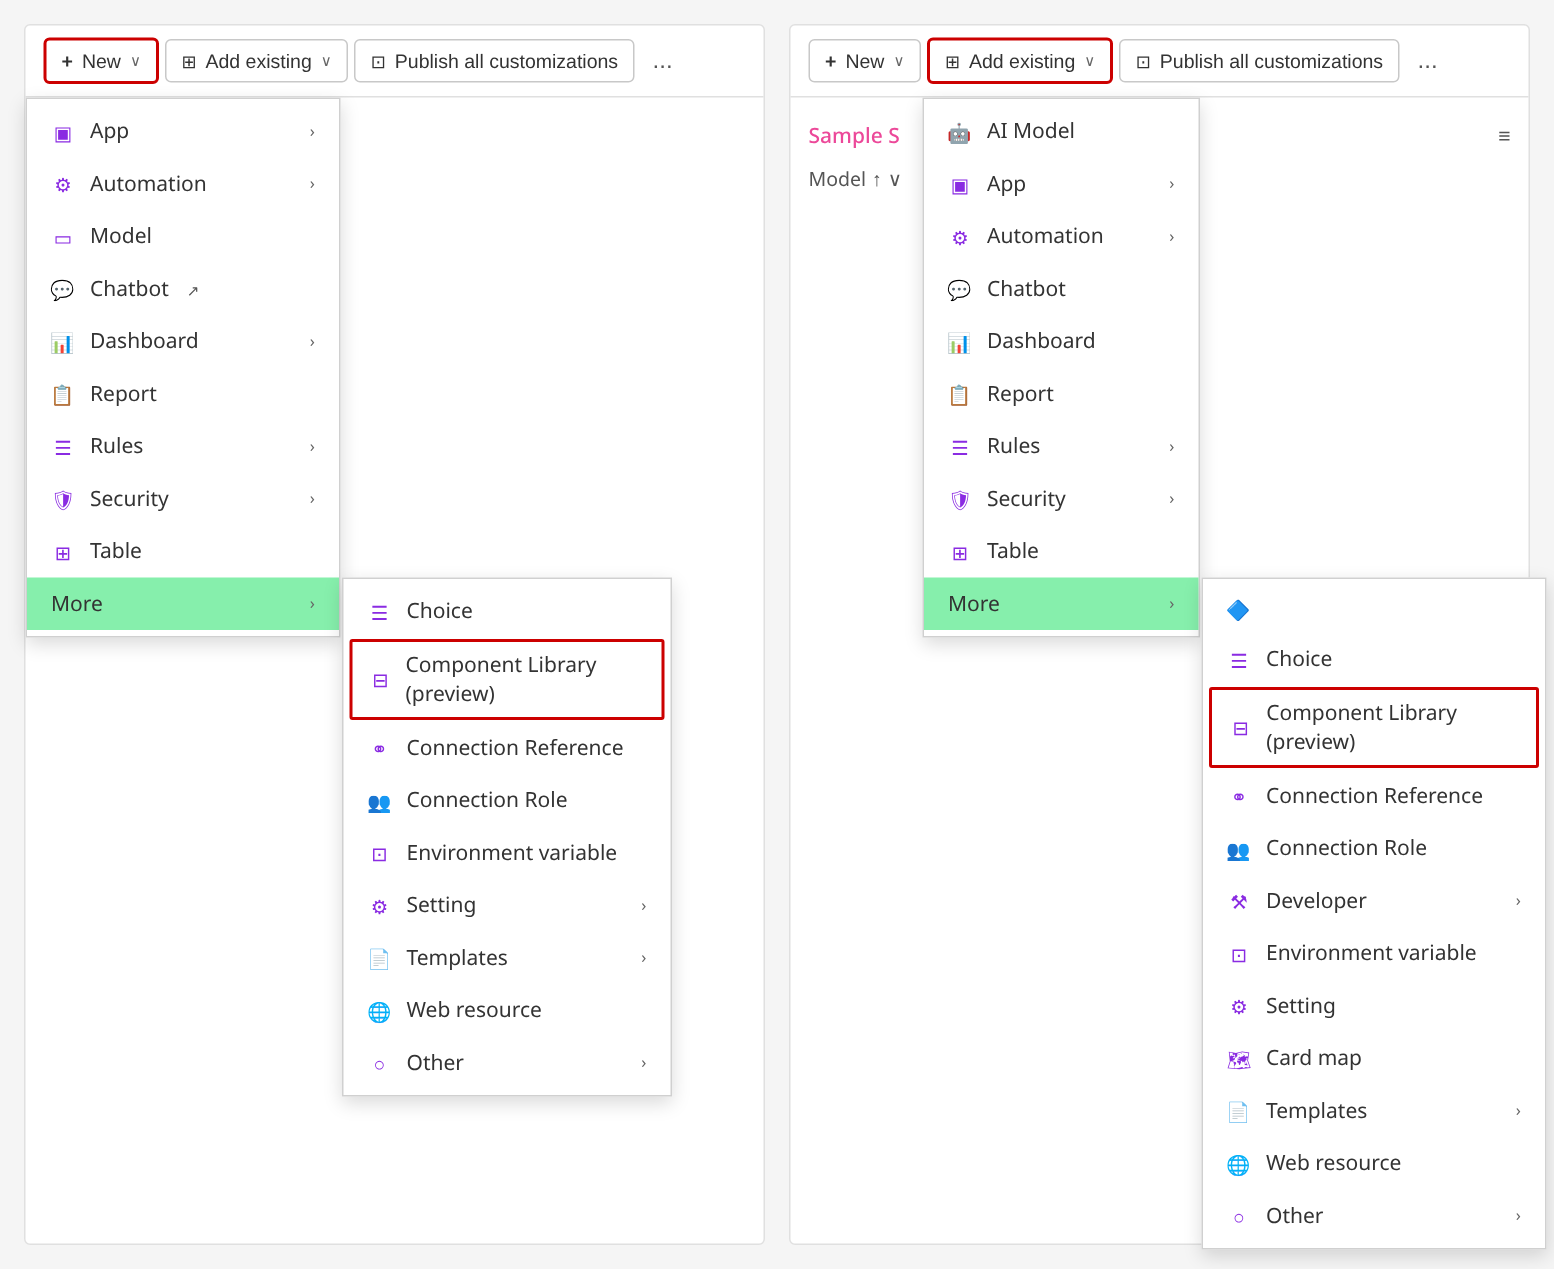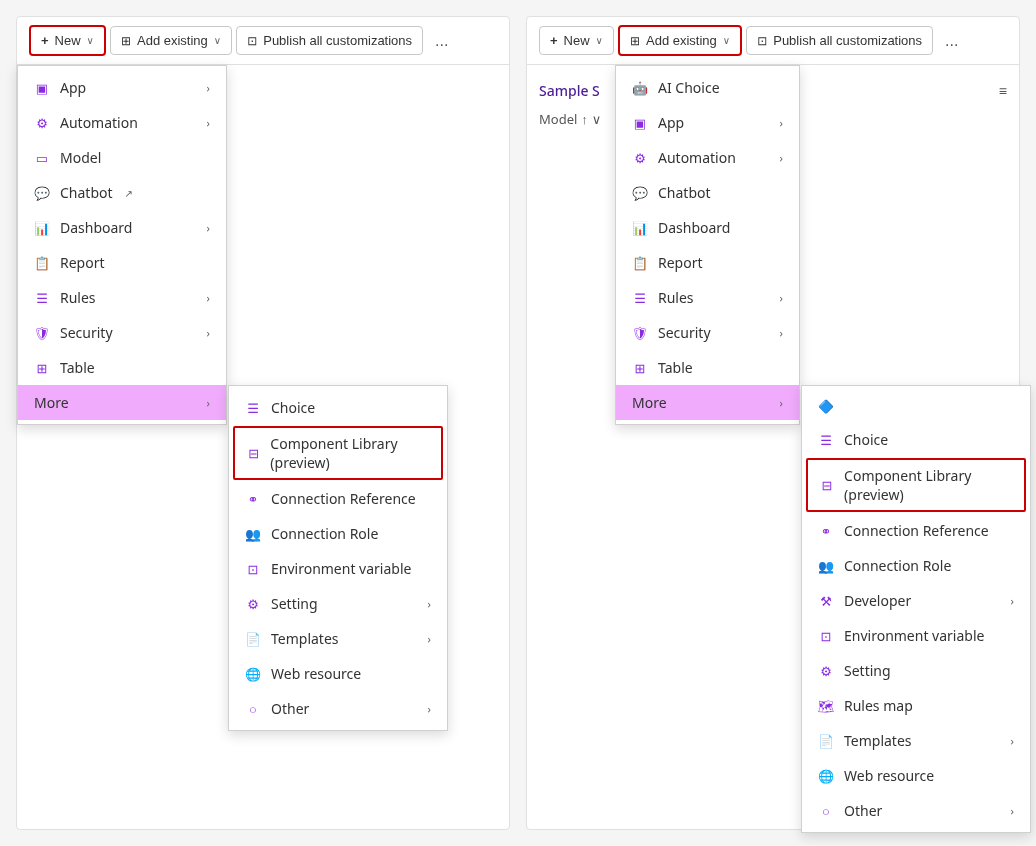--- a/index.html
+++ b/index.html
@@ -88,21 +88,21 @@
       cursor: pointer;
       color: #333;
       font-size: 14px;
     }
     .menu-item .arrow {
       margin-left: auto;
       color: #666;
       font-size: 11px;
     }
     .menu-item.highlighted {
-      background: #f0abfc;
+      background: #86efac;
     }
 
     
     .sub-dropdown {
       position: absolute;
       top: 0;
       left: 210px;
       background: white;
       border: 1px solid #d0d0d0;
       box-shadow: 0 4px 12px rgba(0,0,0,0.15);
@@ -301,37 +301,37 @@
       <span style="color:#333;font-size:12px;">⊡</span>
       <span>Publish all customizations</span>
     </button>
     <button class="toolbar-more">
       <span>...</span>
     </button>
   </div>
 
   <div class="panel-content">
     <div style="display:flex; align-items:center; justify-content:space-between; padding:4px 0 8px 0;">
-      <span style="font-size:14px;color:#4c1d95;font-weight:500;">Sample S</span>
+      <span style="font-size:14px;color:#ec4899;font-weight:500;">Sample S</span>
       <div style="display:flex;align-items:center;gap:8px;">
         <span style="color:#555;cursor:pointer;">≡</span>
       </div>
     </div>
     <div style="display:flex;align-items:center;gap:4px;font-size:13px;color:#555;padding:2px 0;">
       <span>Model</span>
       <span style="cursor:pointer;">↑</span>
       <span style="cursor:pointer;">∨</span>
     </div>
   </div>
 
   <div class="dropdown-menu-right">
 
     <div class="menu-item">
       <span class="icon">🤖</span>
-      <span>AI Choice</span>
+      <span>AI Model</span>
     </div>
 
     <div class="menu-item">
       <span class="icon">▣</span>
       <span>App</span>
       <span class="arrow">›</span>
     </div>
 
     <div class="menu-item">
       <span class="icon">⚙</span>
@@ -412,21 +412,21 @@
           <span>Environment variable</span>
         </div>
 
         <div class="menu-item">
           <span class="icon">⚙</span>
           <span>Setting</span>
         </div>
 
         <div class="menu-item">
           <span class="icon">🗺</span>
-          <span>Rules map</span>
+          <span>Card map</span>
         </div>
 
         <div class="menu-item">
           <span class="icon">📄</span>
           <span>Templates</span>
           <span class="arrow">›</span>
         </div>
 
         <div class="menu-item">
           <span class="icon">🌐</span>

